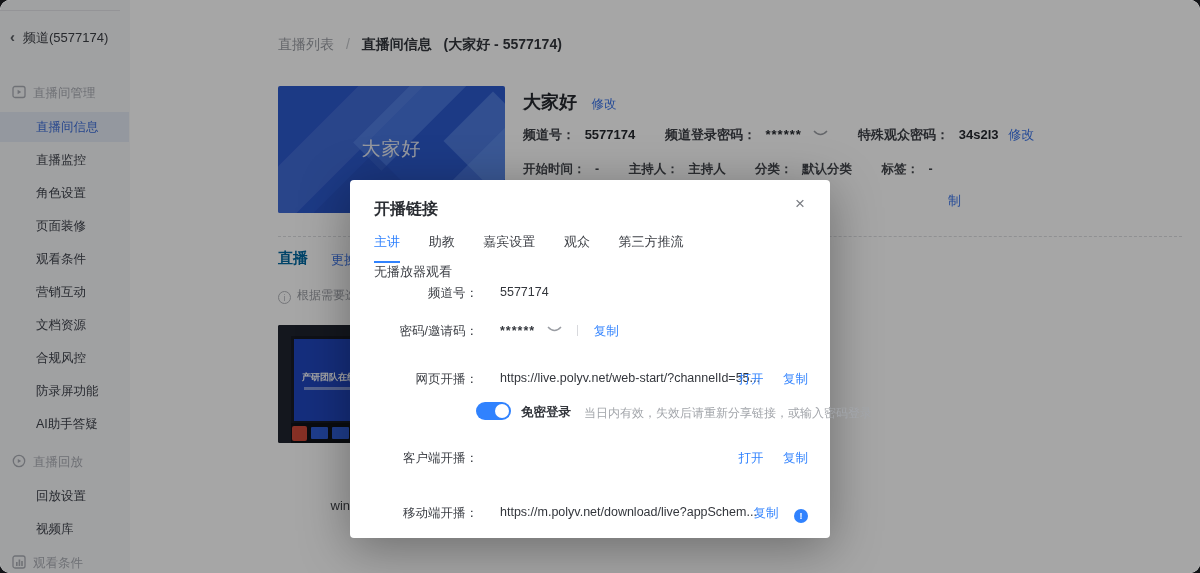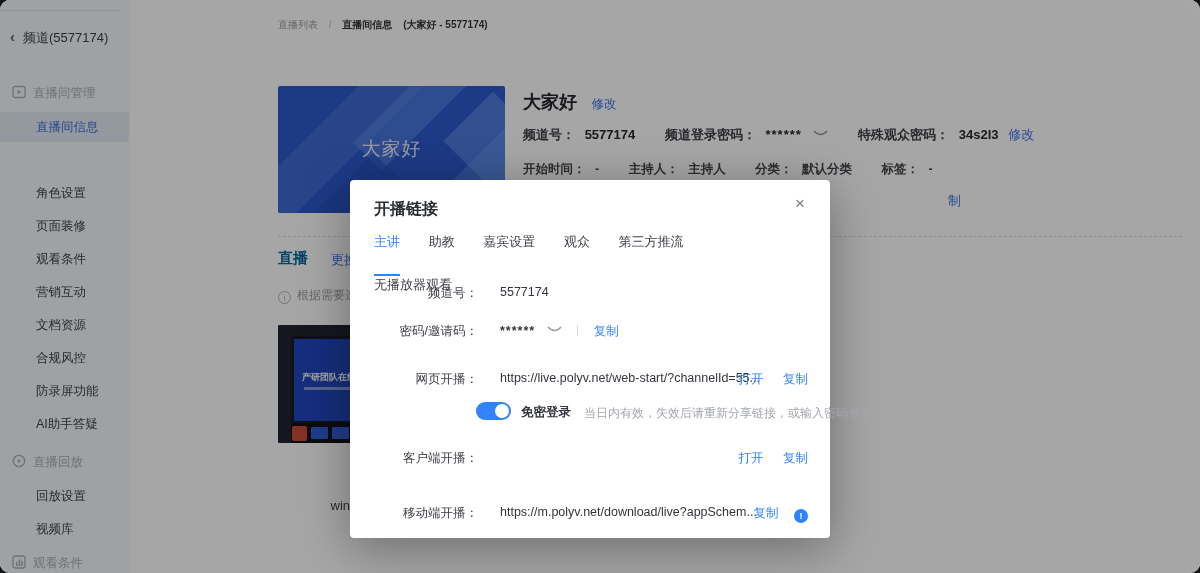--- a/index.html
+++ b/index.html
@@ -16,21 +16,21 @@
   .back-chevron { font-size:15px; color:#5a5d63; margin-right:8px; font-weight:bold; }
   .side-row { position:absolute; left:0; width:129px; height:30px; line-height:30px; font-size:12.5px; }
   .side-section { color:#abaeb5; }
   .side-section .s-icon { display:inline-block; width:14px; height:14px; vertical-align:-2px;
     margin-left:12px; margin-right:7px; }
   .side-item { color:#40444d; padding-left:36px; cursor:pointer; }
   .side-item.active { background:#e4eaf5; color:#3b6cd8; }
 
   
   .content { position:absolute; left:130px; top:0; right:0; bottom:0; background:#fff; }
-  .breadcrumb { position:absolute; left:148px; top:18px; font-size:10px; color:#9a9da3; }
+  .breadcrumb { position:absolute; left:148px; top:36px; font-size:14px; color:#9a9da3; }
   .breadcrumb .crumb-parent { color:#9a9da3; cursor:pointer; }
   .breadcrumb .crumb-sep { margin:0 8px; color:#c3c5c9; }
   .breadcrumb .crumb-current { color:#33363c; font-weight:bold; }
   .breadcrumb .crumb-suffix { color:#33363c; font-weight:bold; margin-left:8px; }
 
   .banner { position:absolute; left:148px; top:86px; width:227px; height:127px;
     background:#2c59cd; overflow:hidden; border-radius:2px; }
   .bn-shape { position:absolute; background:rgba(90,130,230,0.55); }
   .bn1 { width:260px; height:46px; transform:rotate(-45deg); left:-70px; top:30px; background:rgba(70,110,215,0.8); }
   .bn2 { width:200px; height:40px; transform:rotate(-45deg); left:60px; top:-20px; background:rgba(95,140,235,0.55); }
@@ -93,21 +93,21 @@
   .note2 { top:520px; }
 
   
   .backdrop { position:absolute; inset:0; background:rgba(0,0,0,0.35); z-index:10; }
   .modal { position:absolute; left:350px; top:180px; width:480px; height:358px; background:#fff;
     border-radius:4px; box-shadow:0 10px 50px rgba(0,0,0,0.35); z-index:20; }
   .modal-title { position:absolute; left:24px; top:19px; font-size:16px; font-weight:bold; color:#2b2e33; }
   .modal-close { position:absolute; right:20px; top:14px; font-size:17px; color:#7a7d83; cursor:pointer;
     width:20px; height:20px; text-align:center; line-height:20px; }
   .tabs { position:absolute; left:24px; top:53px; right:24px; height:26px; font-size:13px; color:#3c3f45; }
-  .tab { display:inline-block; margin-right:25px; cursor:pointer; position:relative; padding-bottom:25px; }
+  .tab { display:inline-block; margin-right:25px; cursor:pointer; position:relative; padding-bottom:12px; }
   .tab.active { color:#3082fe; }
   .tab.active::after { content:""; position:absolute; left:0; right:0; bottom:0; height:2px; background:#3082fe; }
 
   .m-row { position:absolute; left:24px; right:20px; height:20px; font-size:12.5px; }
   .m-label { position:absolute; left:0; width:104px; text-align:right; color:#3c3f45; }
   .m-value { position:absolute; left:126px; color:#33363c; white-space:nowrap; }
   .m-actions { position:absolute; right:2px; white-space:nowrap; }
   .m-link { color:#3082fe; cursor:pointer; margin-left:16px; }
   .v-sep { display:inline-block; width:1px; height:11px; background:#d8d9dd; margin:0 12px; vertical-align:-1px; }
   .row-channel { top:105px; }
@@ -141,20 +141,21 @@
 
     <div class="side-row side-section" style="top:78px">
       <span class="s-icon">
         <svg width="14" height="14" viewBox="0 0 14 14">
             <rect x="1" y="1.5" width="12" height="11" rx="2" fill="none" stroke="#abaeb5" stroke-width="1.3"></rect>
             <path d="M5.6 4.8l3.6 2.2-3.6 2.2z" fill="#abaeb5"></path>
           </svg>
       </span><span>直播间管理</span>
     </div>
     <div class="side-row side-item active" style="top:112px">直播间信息</div>
+    <div class="side-row side-item" style="top:145px">直播监控</div>
     <div class="side-row side-item" style="top:178px">角色设置</div>
     <div class="side-row side-item" style="top:211px">页面装修</div>
     <div class="side-row side-item" style="top:244px">观看条件</div>
     <div class="side-row side-item" style="top:277px">营销互动</div>
     <div class="side-row side-item" style="top:343px">合规风控</div>
     <div class="side-row side-item" style="top:310px">文档资源</div>
     <div class="side-row side-item" style="top:376px">防录屏功能</div>
     <div class="side-row side-item" style="top:409px">AI助手答疑</div>
 
     <div class="side-row side-section" style="top:447px">

